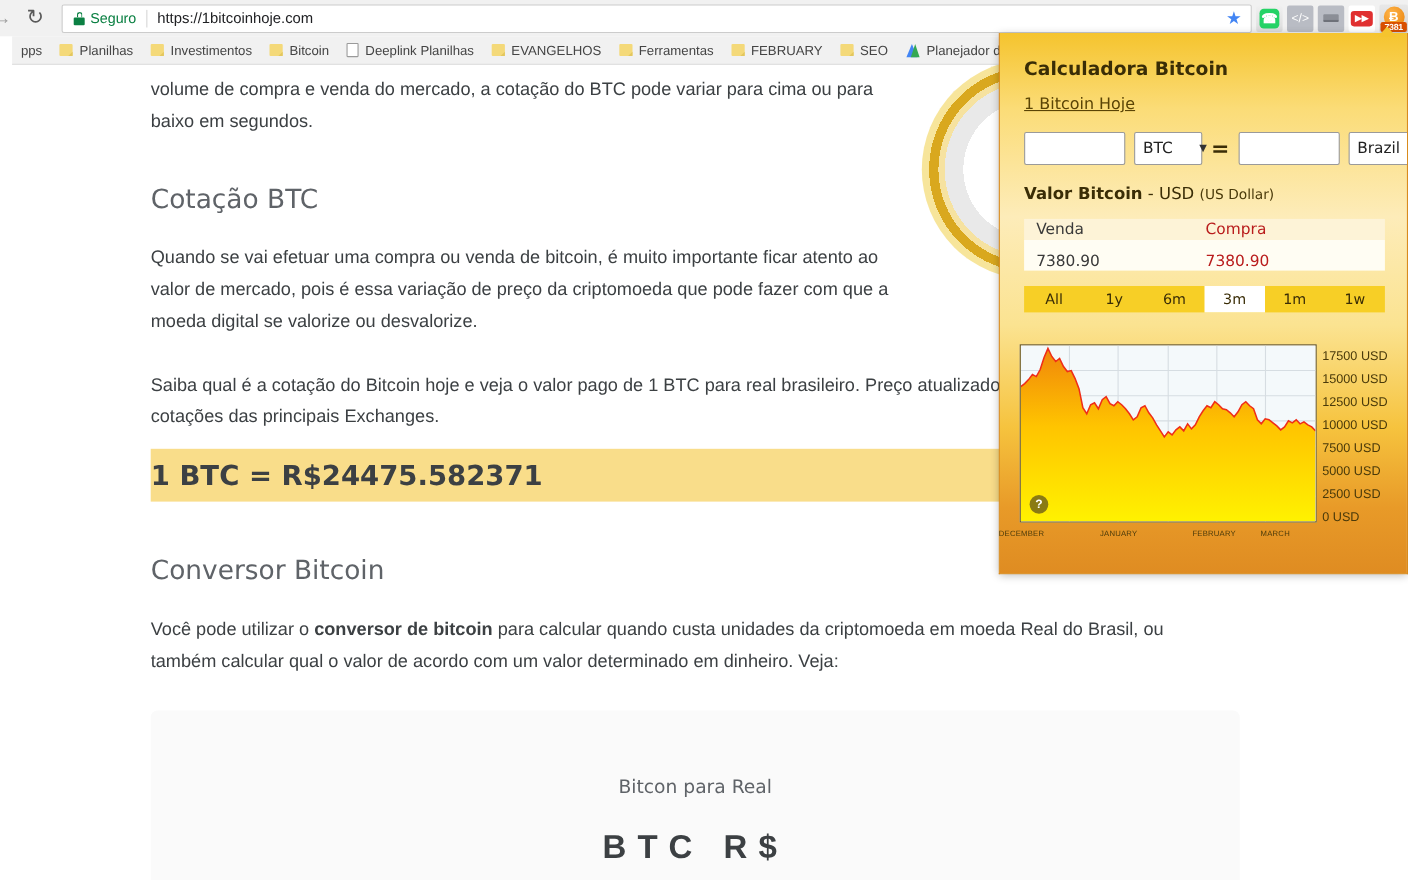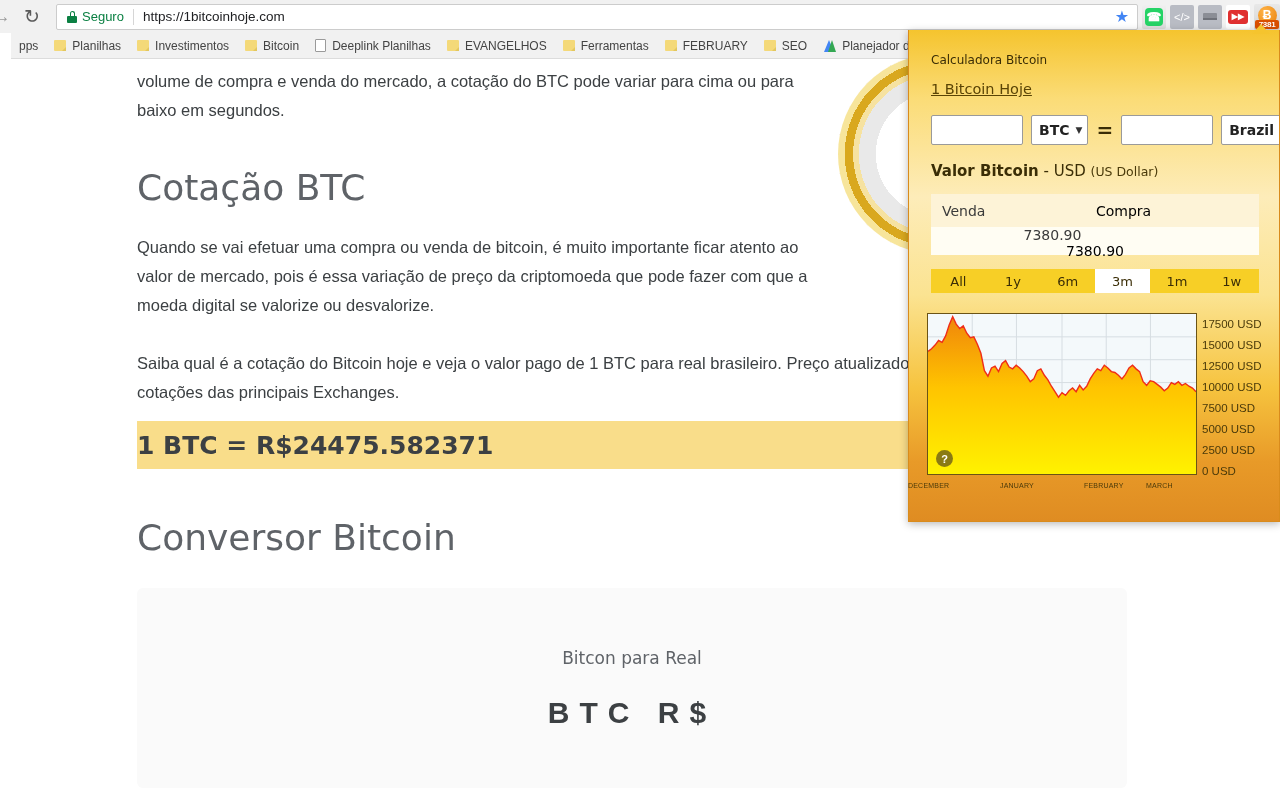--- a/index.html
+++ b/index.html
@@ -76,21 +76,21 @@
   #page {
     position:absolute; top:59px; left:0; width:1280px; height:741px;
     background:#fff; overflow:hidden;
   }
   #content { position:absolute; left:137px; top:0; width:995px; }
   p.body-text {
     font-size:16.5px; line-height:29px; color:#3c4043;
     font-family:Liberation Sans, sans-serif;
   }
   h2.section-head {
-    font-size:36px; font-weight:400; color:#5f6368;
+    font-size:24px; font-weight:400; color:#5f6368;
     font-family:"DejaVu Sans", sans-serif;
   }
   #coin-art {
     position:absolute; top:-5px; left:838px; width:200px; height:200px;
     border-radius:50%;
     background:
       radial-gradient(circle at 50% 50%, rgba(255,255,255,0) 0 44%, #e9e9e9 44% 56%, #f6e2a0 56% 60%, #d9a81e 60% 66%, #f7e59b 66% 71%, #c9920f 71% 76%, rgba(255,255,255,0) 76%);
   }
   #price-banner {
     background:#f9dd8a; height:48px; display:flex; align-items:center; 
@@ -113,49 +113,49 @@
     box-shadow:0 2px 8px rgba(0,0,0,0.28);
     font-family:"DejaVu Sans", sans-serif;
     overflow:hidden;
   }
   #popup-tip {
     position:absolute; top:24px; left:1252px; width:18px; height:10px;
     background: linear-gradient(180deg,#f5c42e,#f5c42e);
     clip-path: polygon(50% 0, 100% 100%, 0 100%);
     z-index:5;
   }
-  #popup-title { margin:23px 0 0 22px; font-size:12px; font-weight:normal; color:#3a2d06; }
+  #popup-title { margin:23px 0 0 22px; font-size:17px; font-weight:bold; color:#3a2d06; }
   #popup-link { display:inline-block; margin:14px 0 0 22px; font-size:14.5px; color:#5a4405; text-decoration:underline; }
   #calc-row { display:flex; align-items:center; gap:8px; margin:17px 0 0 22px; }
   #calc-row input[type=text] {
     height:30px; border:1px solid #9a9a9a; background:#fff; border-radius:2px;
     font-size:14px; padding:0 6px; font-family:"DejaVu Sans", sans-serif;
   }
   #amount-input { width:92px; }
   #result-input { width:92px; }
   .mini-select {
     height:30px; border:1px solid #9a9a9a; background:#fff; border-radius:2px;
     display:flex; align-items:center; justify-content:space-between;
-    font-size:14px; color:#222; padding:0 5px 0 7px; gap:6px;font-weight:bold;
+    font-size:14px; color:#222; padding:0 5px 0 7px; gap:24px;
   }
   #currency-select { width:62px; }
   #country-select { width:66px; }
   .caret { font-size:9px; color:#333; }
   #equals-sign { font-size:20px; font-weight:bold; color:#3a2d06; }
 
   #valor-head { margin:17px 0 0 22px; font-size:15px; color:#3a2d06; }
   #valor-head b { font-weight:bold; }
   #valor-head .code { font-size:15px; }
   #valor-head .paren { font-size:12.5px; color:#4a3a0a; }
 
   #rate-table { margin:14px 0 0 22px; width:328px; }
-  #rate-table .thead { background:#fdf3d7; display:flex; height:33px; align-items:center; }
-  #rate-table .tbody { background:#fffdf3; display:flex; height:28px; align-items:center;flex-direction:column; }
+  #rate-table .thead { background:#fdf3d7; display:flex; height:19px; align-items:center; }
+  #rate-table .tbody { background:#fffdf3; display:flex; height:28px; align-items:flex-end; }
   #rate-table .c1 { width:165px; padding-left:11px; font-size:14px; color:#3a3a3a; }
-  #rate-table .c2 { font-size:14px; color:#000000; }
+  #rate-table .c2 { font-size:14px; color:#b91c1c; }
 
   #range-tabs { margin:14px 0 0 22px; width:328px; height:24px; display:flex; background:#f7cf26; }
   .range-tab { flex:1; display:flex; align-items:center; justify-content:center; font-size:13px; color:#3a2d06; }
   .range-tab.active { background:#ffffff; }
   #chart-frame {
     position:absolute; left:927px; top:313px; width:270px; height:162px;
     border:1px solid #6b5416; background:#f4f9fb; overflow:hidden;
   }
   #chart-help {
     position:absolute; left:936px; top:450px; width:17px; height:17px;
@@ -262,20 +262,21 @@
     <p class="body-text" style="margin-top:25px;width:695px;">Quando se vai efetuar uma compra ou venda de bitcoin, é muito importante ficar atento ao valor de mercado, pois é essa variação de preço da criptomoeda que pode fazer com que a moeda digital se valorize ou desvalorize.</p>
 
     <p class="body-text" style="margin-top:29px;width:880px;">Saiba qual é a cotação do Bitcoin hoje e veja o valor pago de 1 BTC para real brasileiro. Preço atualizado com as cotações das principais Exchanges.</p>
 
     <div id="price-banner">
       <span>1 BTC = R$24475.582371</span>
     </div>
 
     <h2 class="section-head" style="margin-top:48px;">Conversor Bitcoin</h2>
 
+    <p class="body-text" style="margin-top:26px;width:940px;"><span>Você pode utilizar o </span><b>conversor de bitcoin</b><span> para calcular quando custa unidades da criptomoeda em moeda Real do Brasil, ou também calcular qual o valor de acordo com um valor determinado em dinheiro. Veja:</span></p>
 
     <div id="conversor-box">
       <div id="conversor-label">Bitcon para Real</div>
       <div id="conversor-sub">BTC    R$</div>
     </div>
   </div>
 </div>
 
 <div id="popup-tip"></div>
 <div id="popup">

